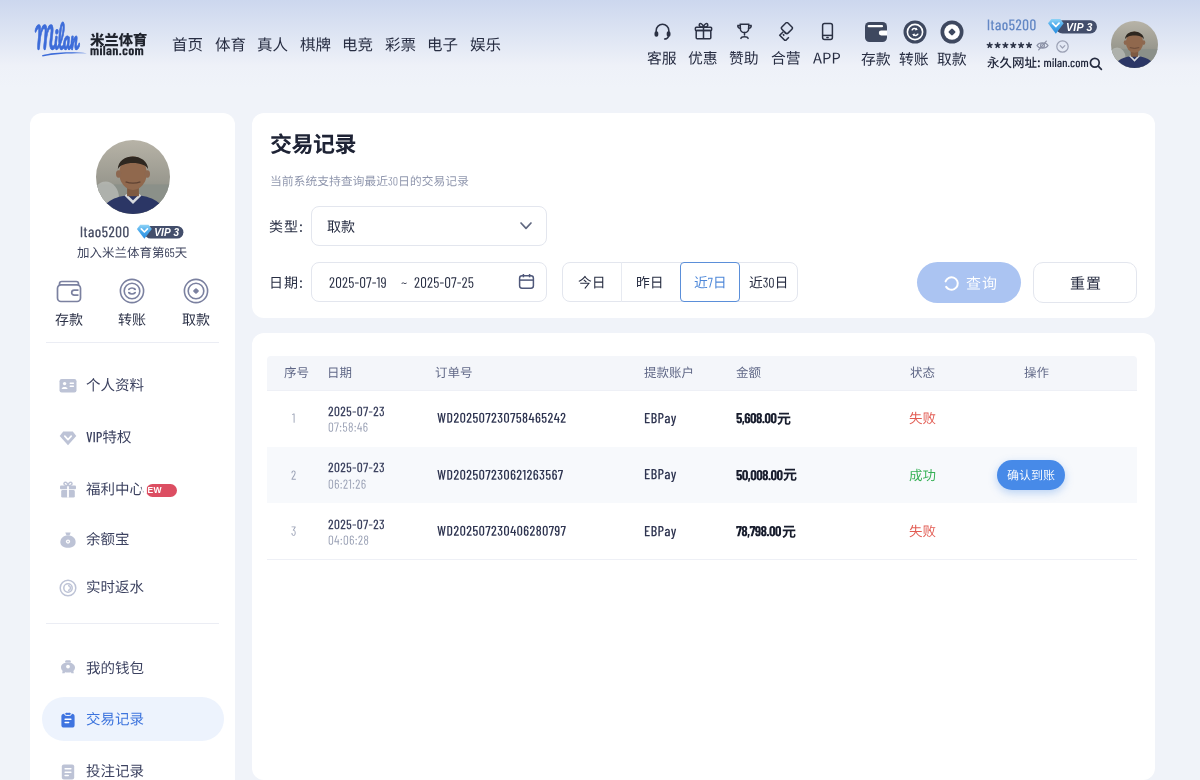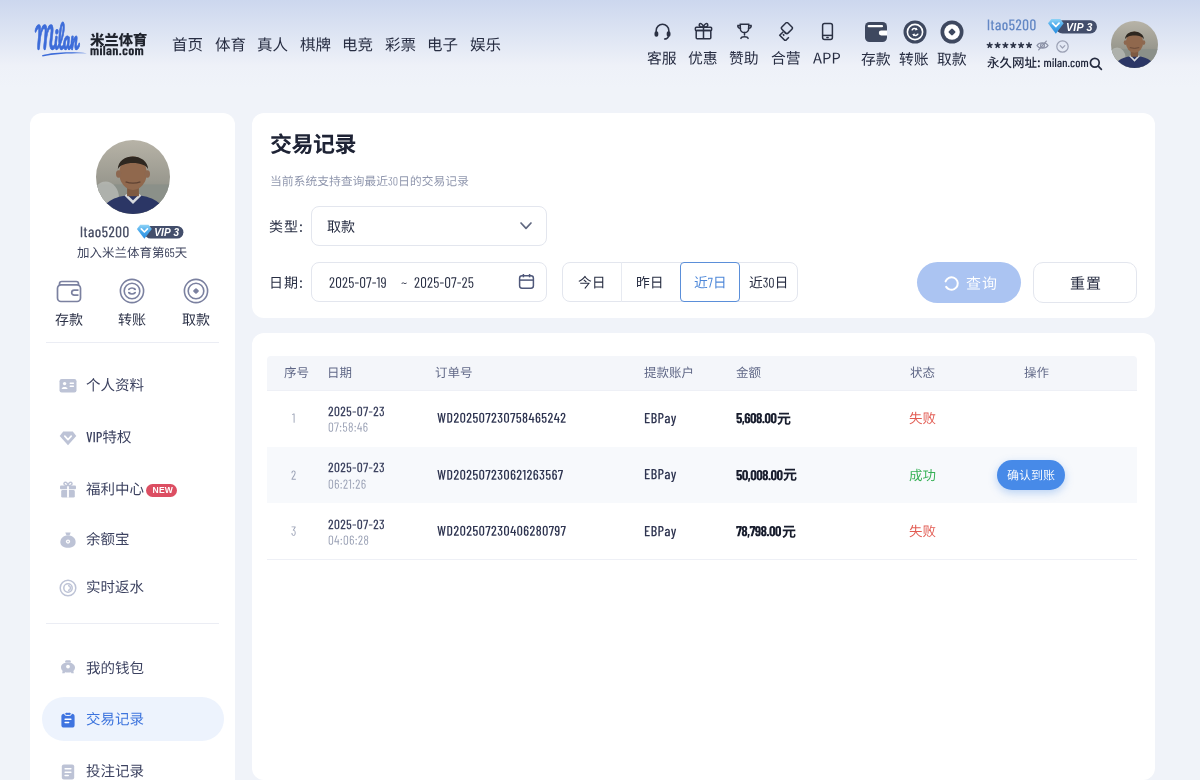--- a/index.html
+++ b/index.html
@@ -640,21 +640,21 @@
     </svg>
 <svg class="t " style="left:86.0px;top:577.3px" width="60.0" height="21.0" viewBox="0 0 60.0 21.0">
       <g fill="#3c4260">
         <use href="#r5b9e" transform="translate(0.0 15.23) scale(0.014500)"></use>
         <use href="#r65f6" transform="translate(14.5 15.23) scale(0.014500)"></use>
         <use href="#r8fd4" transform="translate(29.0 15.23) scale(0.014500)"></use>
         <use href="#r6c34" transform="translate(43.5 15.23) scale(0.014500)"></use>
       </g>
     </svg>
 <div style="position:absolute;left:146px;top:483.5px;width:31px;height:13px;background:#dc4e62;border-radius:7px"></div>
-<div style="position:absolute;left:142px;top:483.5px;width:31px;height:13px;text-align:right;font:bold 8.5px 'Liberation Sans',sans-serif;color:#fff;line-height:13px;letter-spacing:0.2px">NEW</div>
+<div style="position:absolute;left:136px;top:483.5px;width:31px;height:13px;text-align:center;font:bold 8.5px 'Liberation Sans',sans-serif;color:#fff;line-height:13px;letter-spacing:0.2px">NEW</div>
 <div class="line" style="left:46px;top:623px;width:173px"></div>
 <svg class="t" style="left:58.5px;top:659px" width="18" height="18" viewBox="0 0 18 18">
       <path d="M2 8.2 C2 5 5 3.4 9 3.4 C13 3.4 16 5.4 16 8.6 C16 10 15.4 11.2 14.4 12 L14.8 14.2 H12.4 L12 13.2 C10.2 13.7 7.8 13.7 6 13.2 L5.6 14.2 H3.2 L3.6 11.8 C2.6 11 2 9.8 2 8.2 Z" fill="#bdc3d6"></path>
 <rect x="6.2" y="1.2" width="5.6" height="2.4" rx="1.2" fill="#bdc3d6"></rect>
 <circle cx="9" cy="7.6" r="1.9" fill="#fff"></circle>
     </svg>
 <svg class="t " style="left:86.0px;top:657.8px" width="60.0" height="21.0" viewBox="0 0 60.0 21.0">
       <g fill="#3c4260">
         <use href="#r6211" transform="translate(0.0 15.23) scale(0.014500)"></use>
         <use href="#r7684" transform="translate(14.5 15.23) scale(0.014500)"></use>

